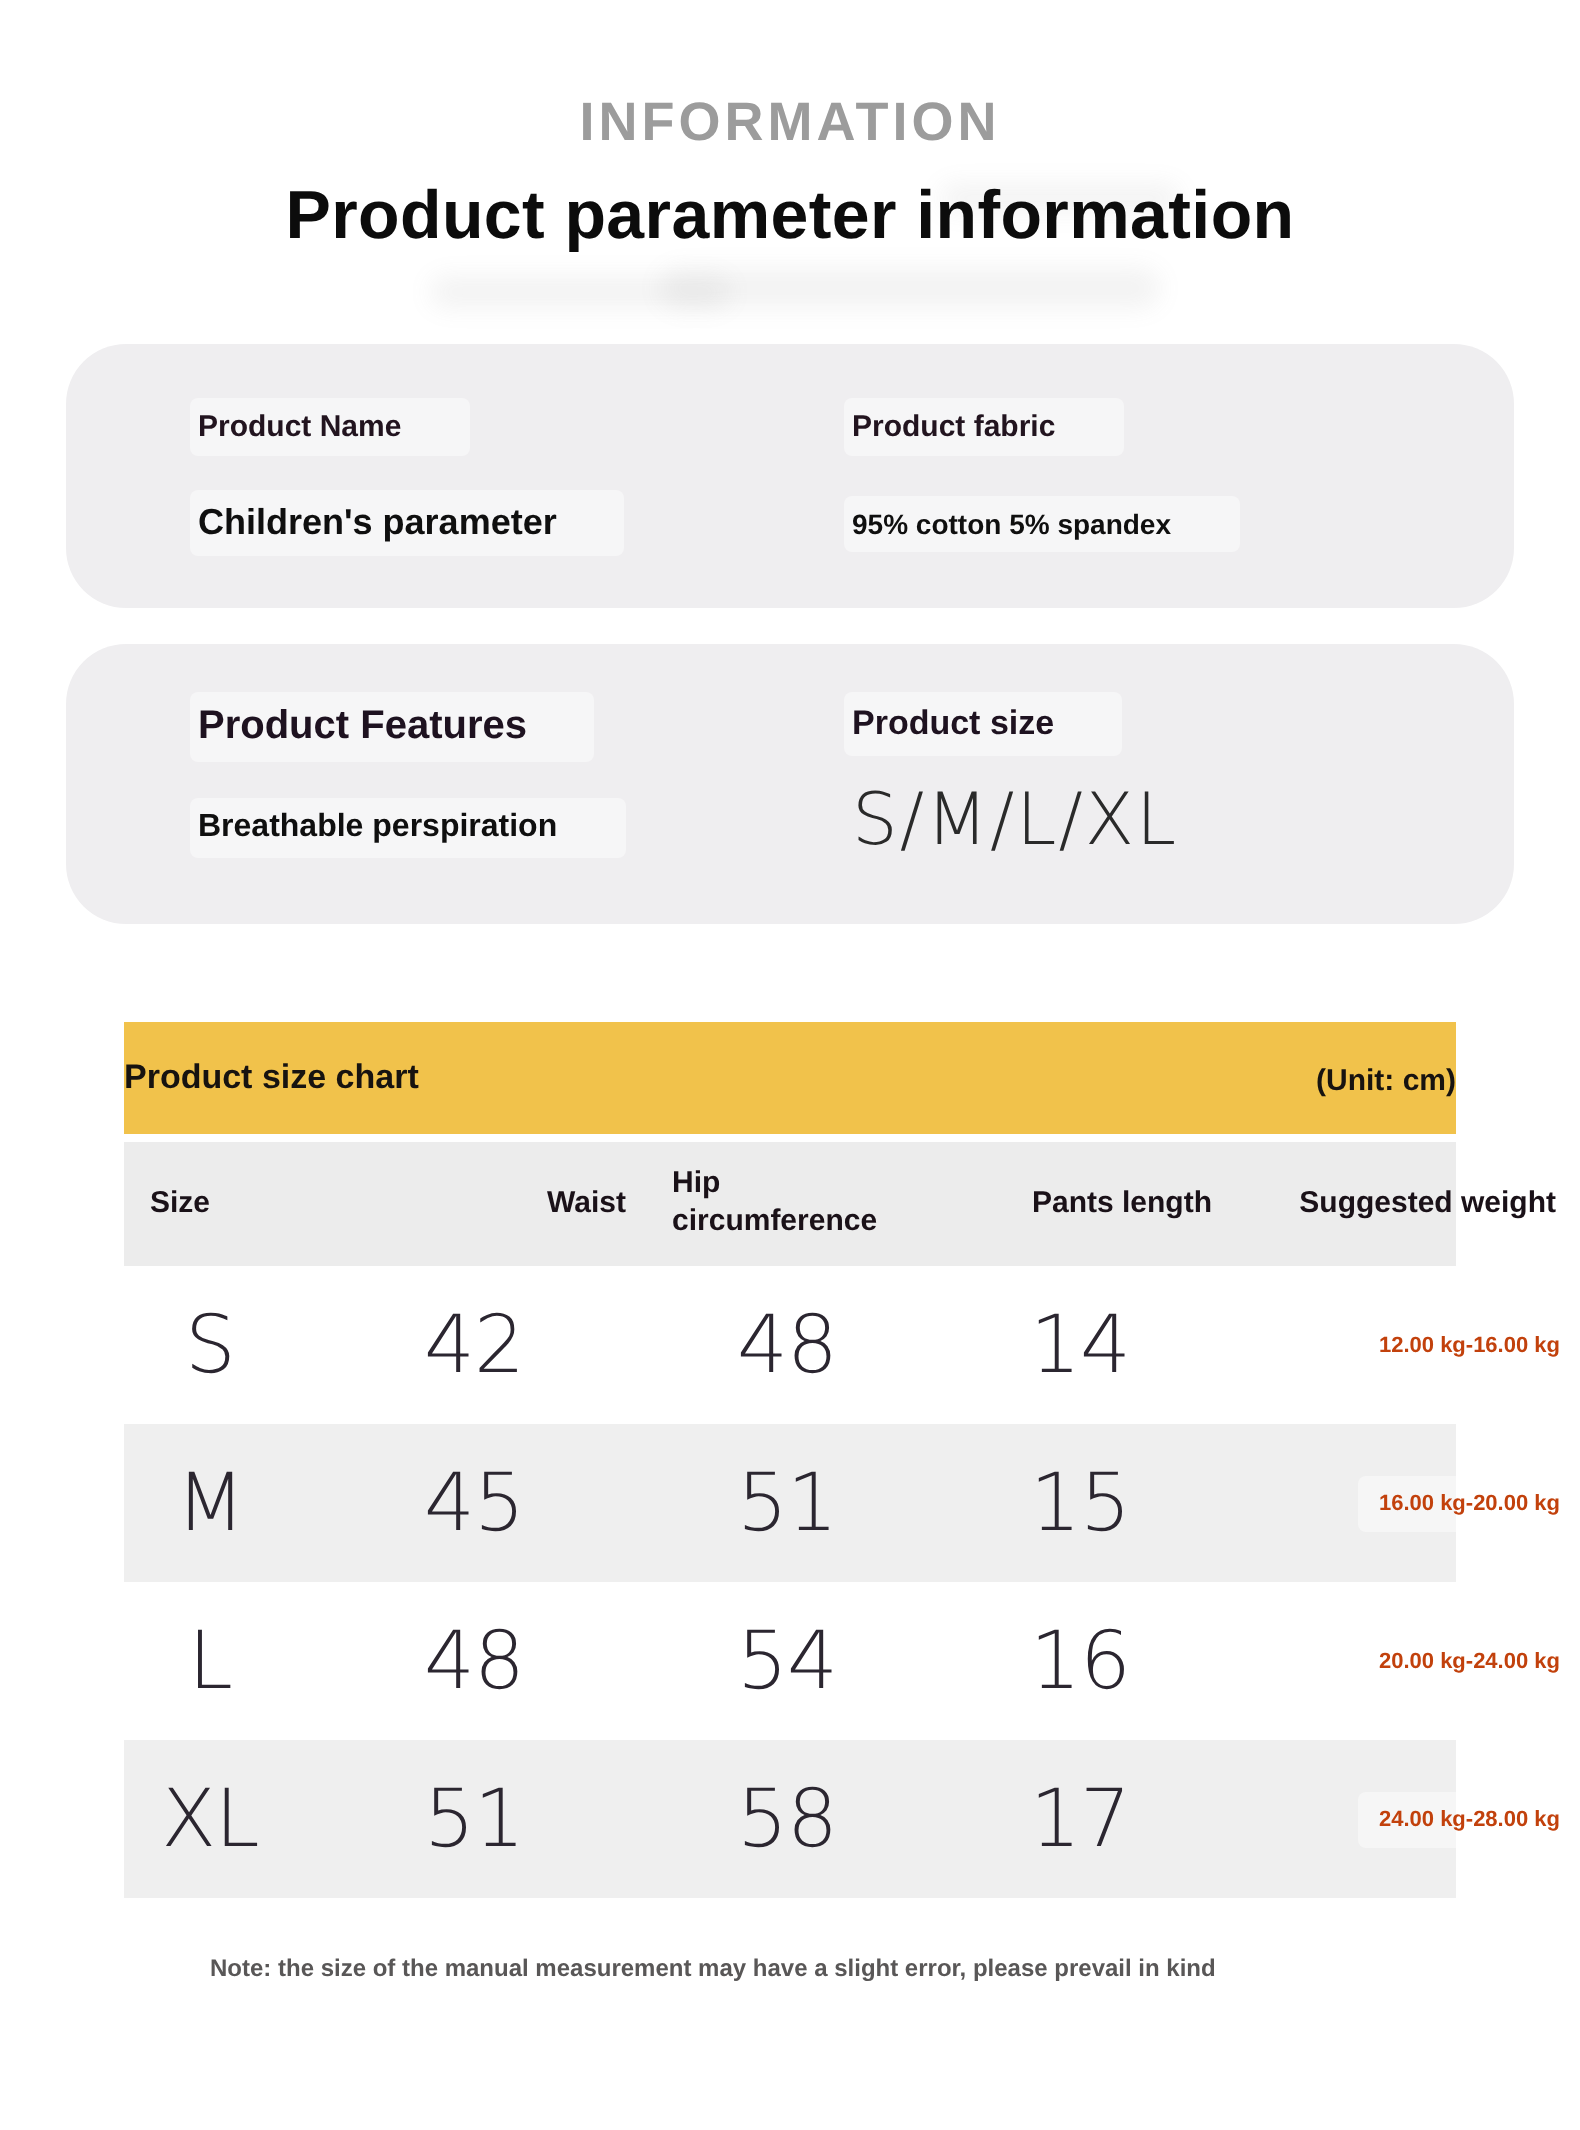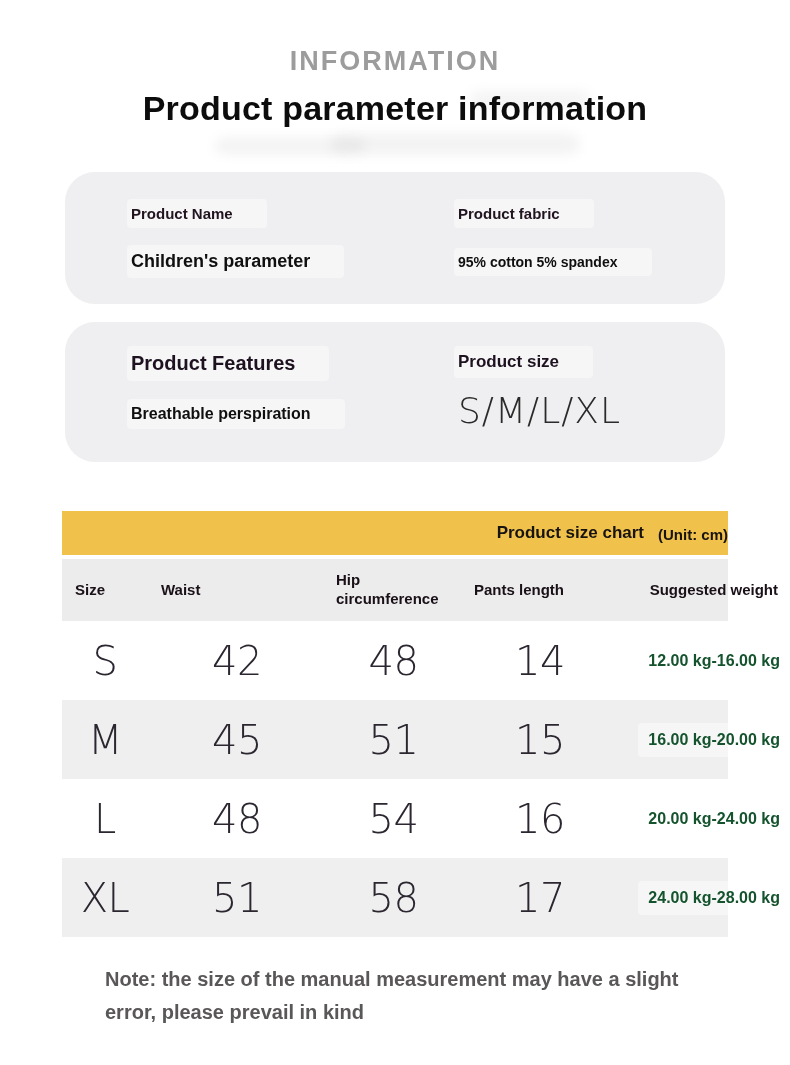--- a/index.html
+++ b/index.html
@@ -24,21 +24,21 @@
     position: relative; z-index: 2;
   }
   .ghost { position: absolute; background: #8a8a8a; opacity: .10;
     filter: blur(6px); border-radius: 10px; z-index: 1; }
   .ghost.g1 { left: 215px; top: 138px; width: 150px; height: 16px; }
   .ghost.g2 { left: 330px; top: 134px; width: 250px; height: 20px; }
   .ghost.g3 { left: 470px; top: 92px;  width: 120px; height: 14px; }
 
   
   .card {
-    width: 660px; margin: 0 auto; background: #efeef0;
+    width: 724px; margin: 0 auto; background: #efeef0;
     border-radius: 30px; display: flex;
   }
   .card-1 { margin-top: 44px; height: 132px; padding: 33px 0 0 66px; }
   .card-2 { margin-top: 18px; height: 140px; padding: 30px 0 16px 66px; }
   .card .col-left  { width: 327px; }
   .card .col-right { flex: 1; }
 
   .patch {
     display: inline-block;
     background: rgba(255,255,255,0.45);
@@ -54,52 +54,52 @@
   .card-2 .col-left .field-value { font-size: 16px; margin-top: 30px; }
   .size-run {
     margin-top: 18px; font-size: 36px; font-weight: 300;
     color: #2a2a2a; letter-spacing: 1px;
     font-family: "DejaVu Sans", "Liberation Sans", sans-serif;
   }
 
   
   .chart { width: 666px; margin: 49px auto 0 auto; }
   .chart-banner {
-    height: 44px; background: #f1c24b;
-    display: flex; align-items: center; justify-content: flex-end; gap: 14px;
+    height: 56px; background: #f1c24b;
+    display: flex; align-items: center; justify-content: space-between; gap: 14px;
   }
   .chart-banner .banner-title { font-size: 17px; font-weight: bold; color: #171310; }
   .chart-banner .banner-unit  { font-size: 15px; font-weight: bold; color: #171310; padding-top: 3px; }
 
   .grid-row { display: grid; grid-template-columns: 86px 152px 135px 132px 161px; align-items: center; gap: 13px; }
 
   .chart-head { background: #ececec; min-height: 62px; margin-top: 4px; }
-  .chart-head .hcell { font-size: 15px; font-weight: bold; color: #1a1118; text-align: left; line-height: 1.25; }
+  .chart-head .hcell { font-size: 15px; font-weight: bold; color: #1a1118; text-align: right; line-height: 1.25; }
   .chart-head .hcell.c0 { text-align: left; padding-left: 13px; }
   .chart-head .hcell.c2 { text-align: left; padding-left: 10px; }
   .chart-head .hcell.c4 { text-align: right; padding-right: 2px; }
 
   .chart-row { height: 79px; background: #ffffff; }
   .chart-row.alt { background: #efefef; }
   .chart-row .cell {
     text-align: center; font-size: 40px; font-weight: 300;
     color: #2b2630; letter-spacing: -0.5px;
     font-family: "DejaVu Sans", "Liberation Sans", sans-serif;
   }
   .chart-row .cell.weight {
     font-family: "Liberation Sans", sans-serif;
-    font-size: 16px; font-weight: bold; letter-spacing: 0;
-    color: #14532d; text-align: right; padding-right: 0;
+    font-size: 11px; font-weight: bold; letter-spacing: 0;
+    color: #c2410c; text-align: right; padding-right: 0;
   }
   .chart-row .cell.weight .patch { padding: 8px 2px 8px 10px; margin: -8px -2px -8px -10px; }
 
   
   .note {
     margin: 26px 0 0 105px; width: 580px;
-    font-size: 20px; font-weight: bold; color: #595757; line-height: 1.65;
+    font-size: 12px; font-weight: bold; color: #595757; line-height: 1.65;
   }
 </style>
 </head>
 <body>
 
 <div class="hero">
   <div class="ghost g3"></div>
   <div class="eyebrow">INFORMATION</div>
   <div class="page-title">Product parameter information</div>
   <div class="ghost g1"></div>

